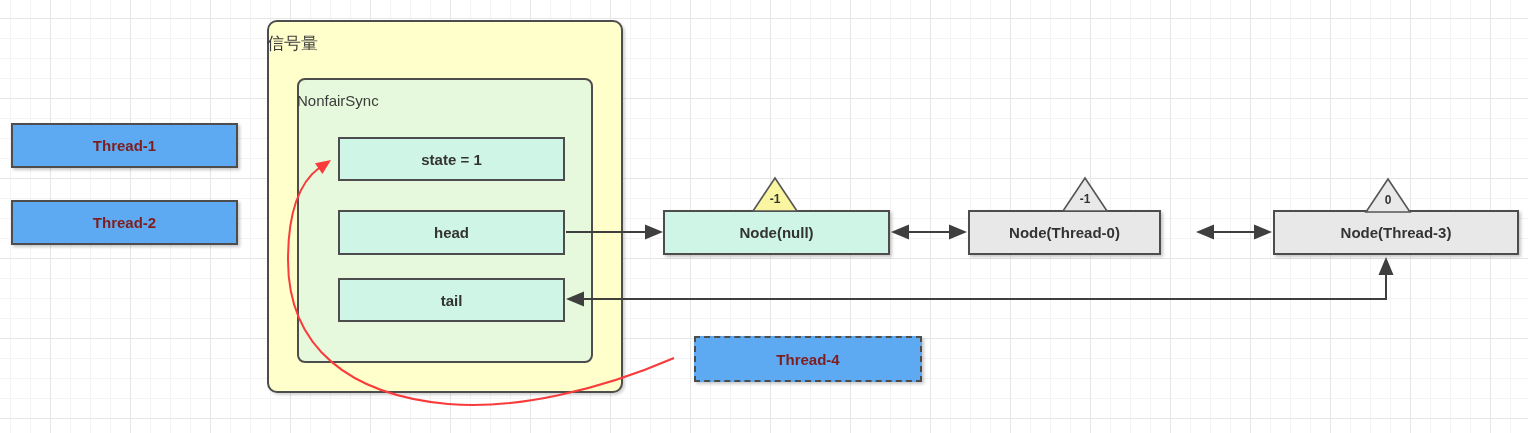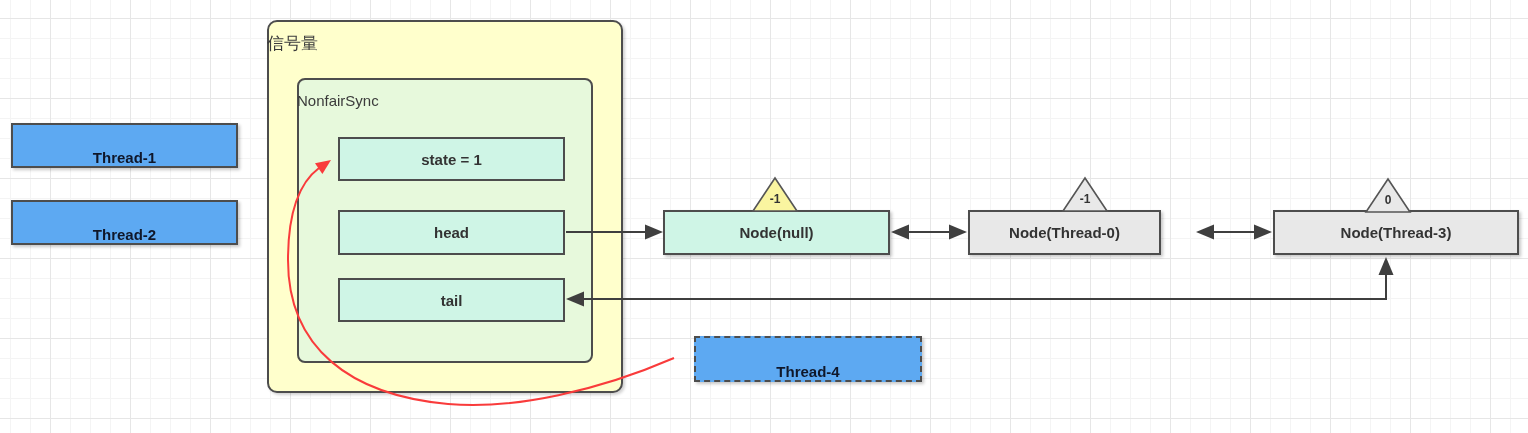--- a/index.html
+++ b/index.html
@@ -19,21 +19,21 @@
   }
   .box{position:absolute;box-sizing:border-box;display:flex;align-items:center;justify-content:center;
        font-weight:bold;color:#333333;font-size:15px;}
   .outer{background:#FFFFCC;border:2px solid #4d4d4d;border-radius:10px;
          box-shadow:2px 2px 3px rgba(0,0,0,0.18);z-index:1;}
   .inner{background:#E7F9DC;border:2px solid #4d4d4d;border-radius:8px;z-index:2;}
   .mint{background:#CFF5E6;border:2px solid #4d4d4d;z-index:3;}
   .graybox{background:#E8E8E8;border:2px solid #4d4d4d;z-index:3;
            box-shadow:2px 2px 3px rgba(0,0,0,0.22);}
   .blue{background:#5DA9F2;border:2px solid #4d4d4d;z-index:3;
-        box-shadow:2px 2px 3px rgba(0,0,0,0.22);color:#0f172a;align-items:flex-end;}
+        box-shadow:2px 2px 3px rgba(0,0,0,0.22);color:#7f1d1d;}
   .blue.dashed{border-style:dashed;margin-left:20px;}
   .title{position:absolute;left:0;width:100%;text-align:left;font-weight:normal;color:#3b3b3b;z-index:2;}
   .tri-label{position:absolute;text-align:center;font-weight:bold;font-size:12px;color:#333333;z-index:7;}
   svg.overlay{position:absolute;left:0;top:0;z-index:5;pointer-events:none;}
 </style>
 </head>
 <body>
 
 <div class="canvas">
 

